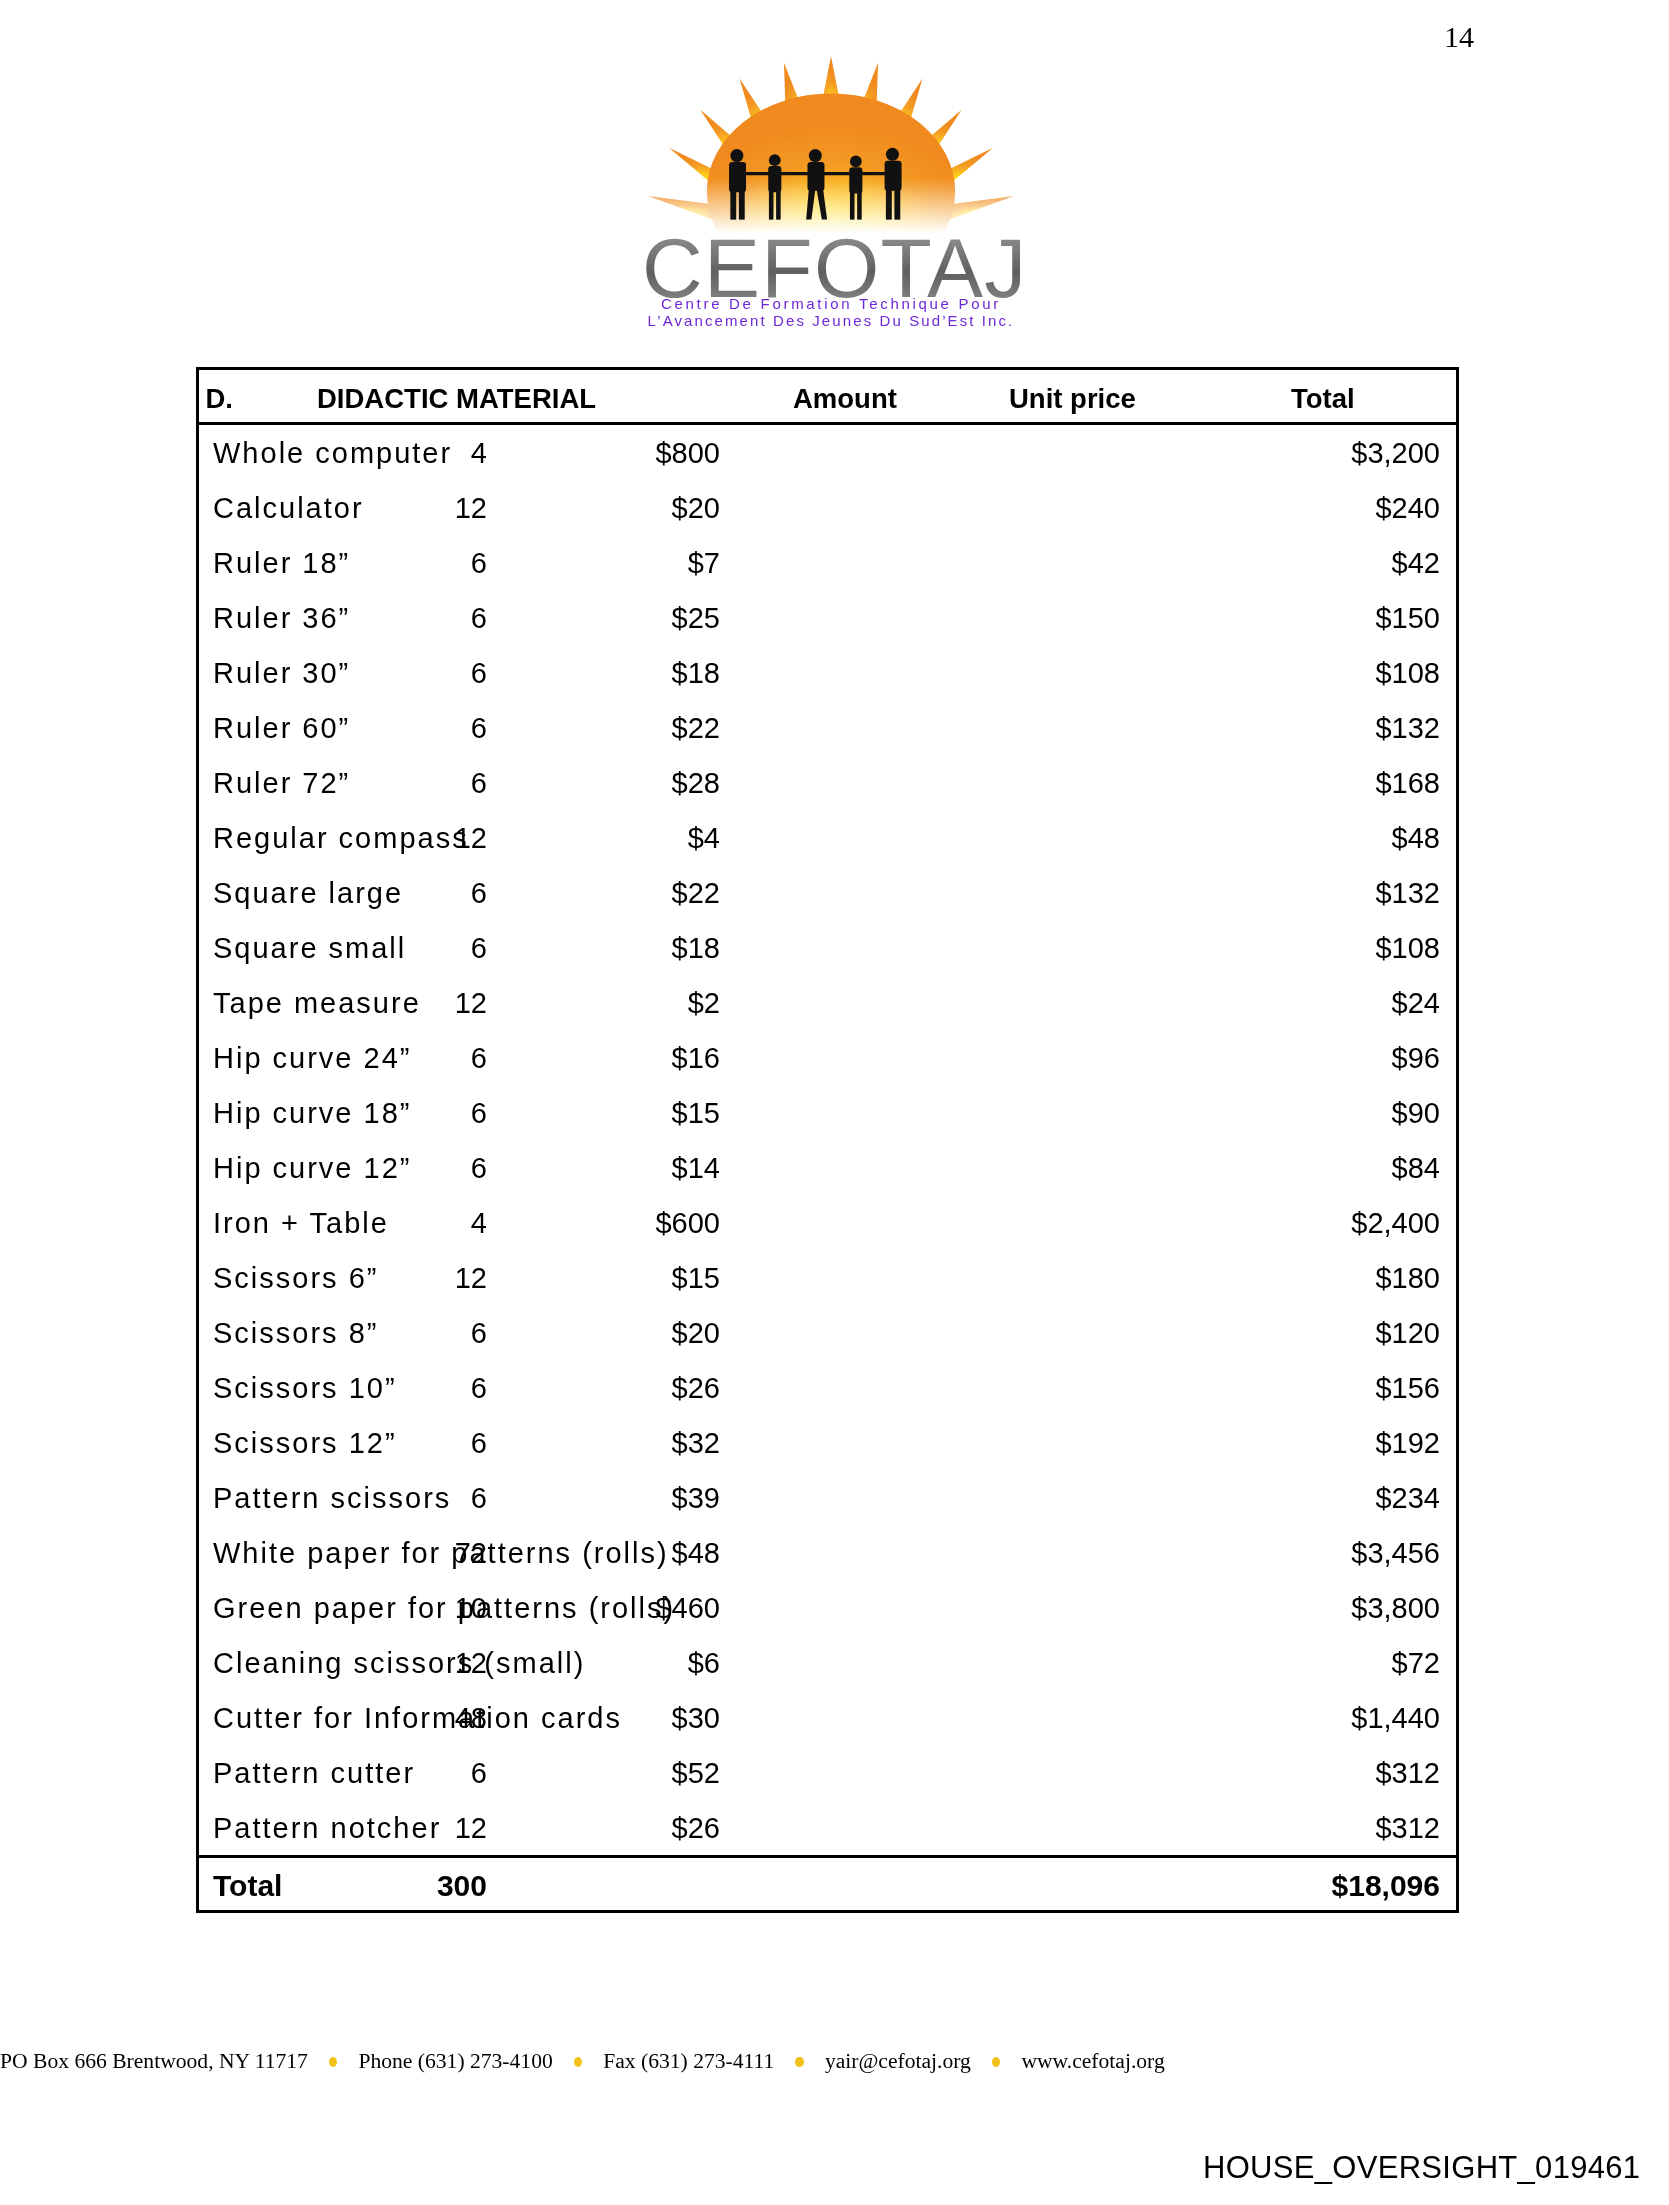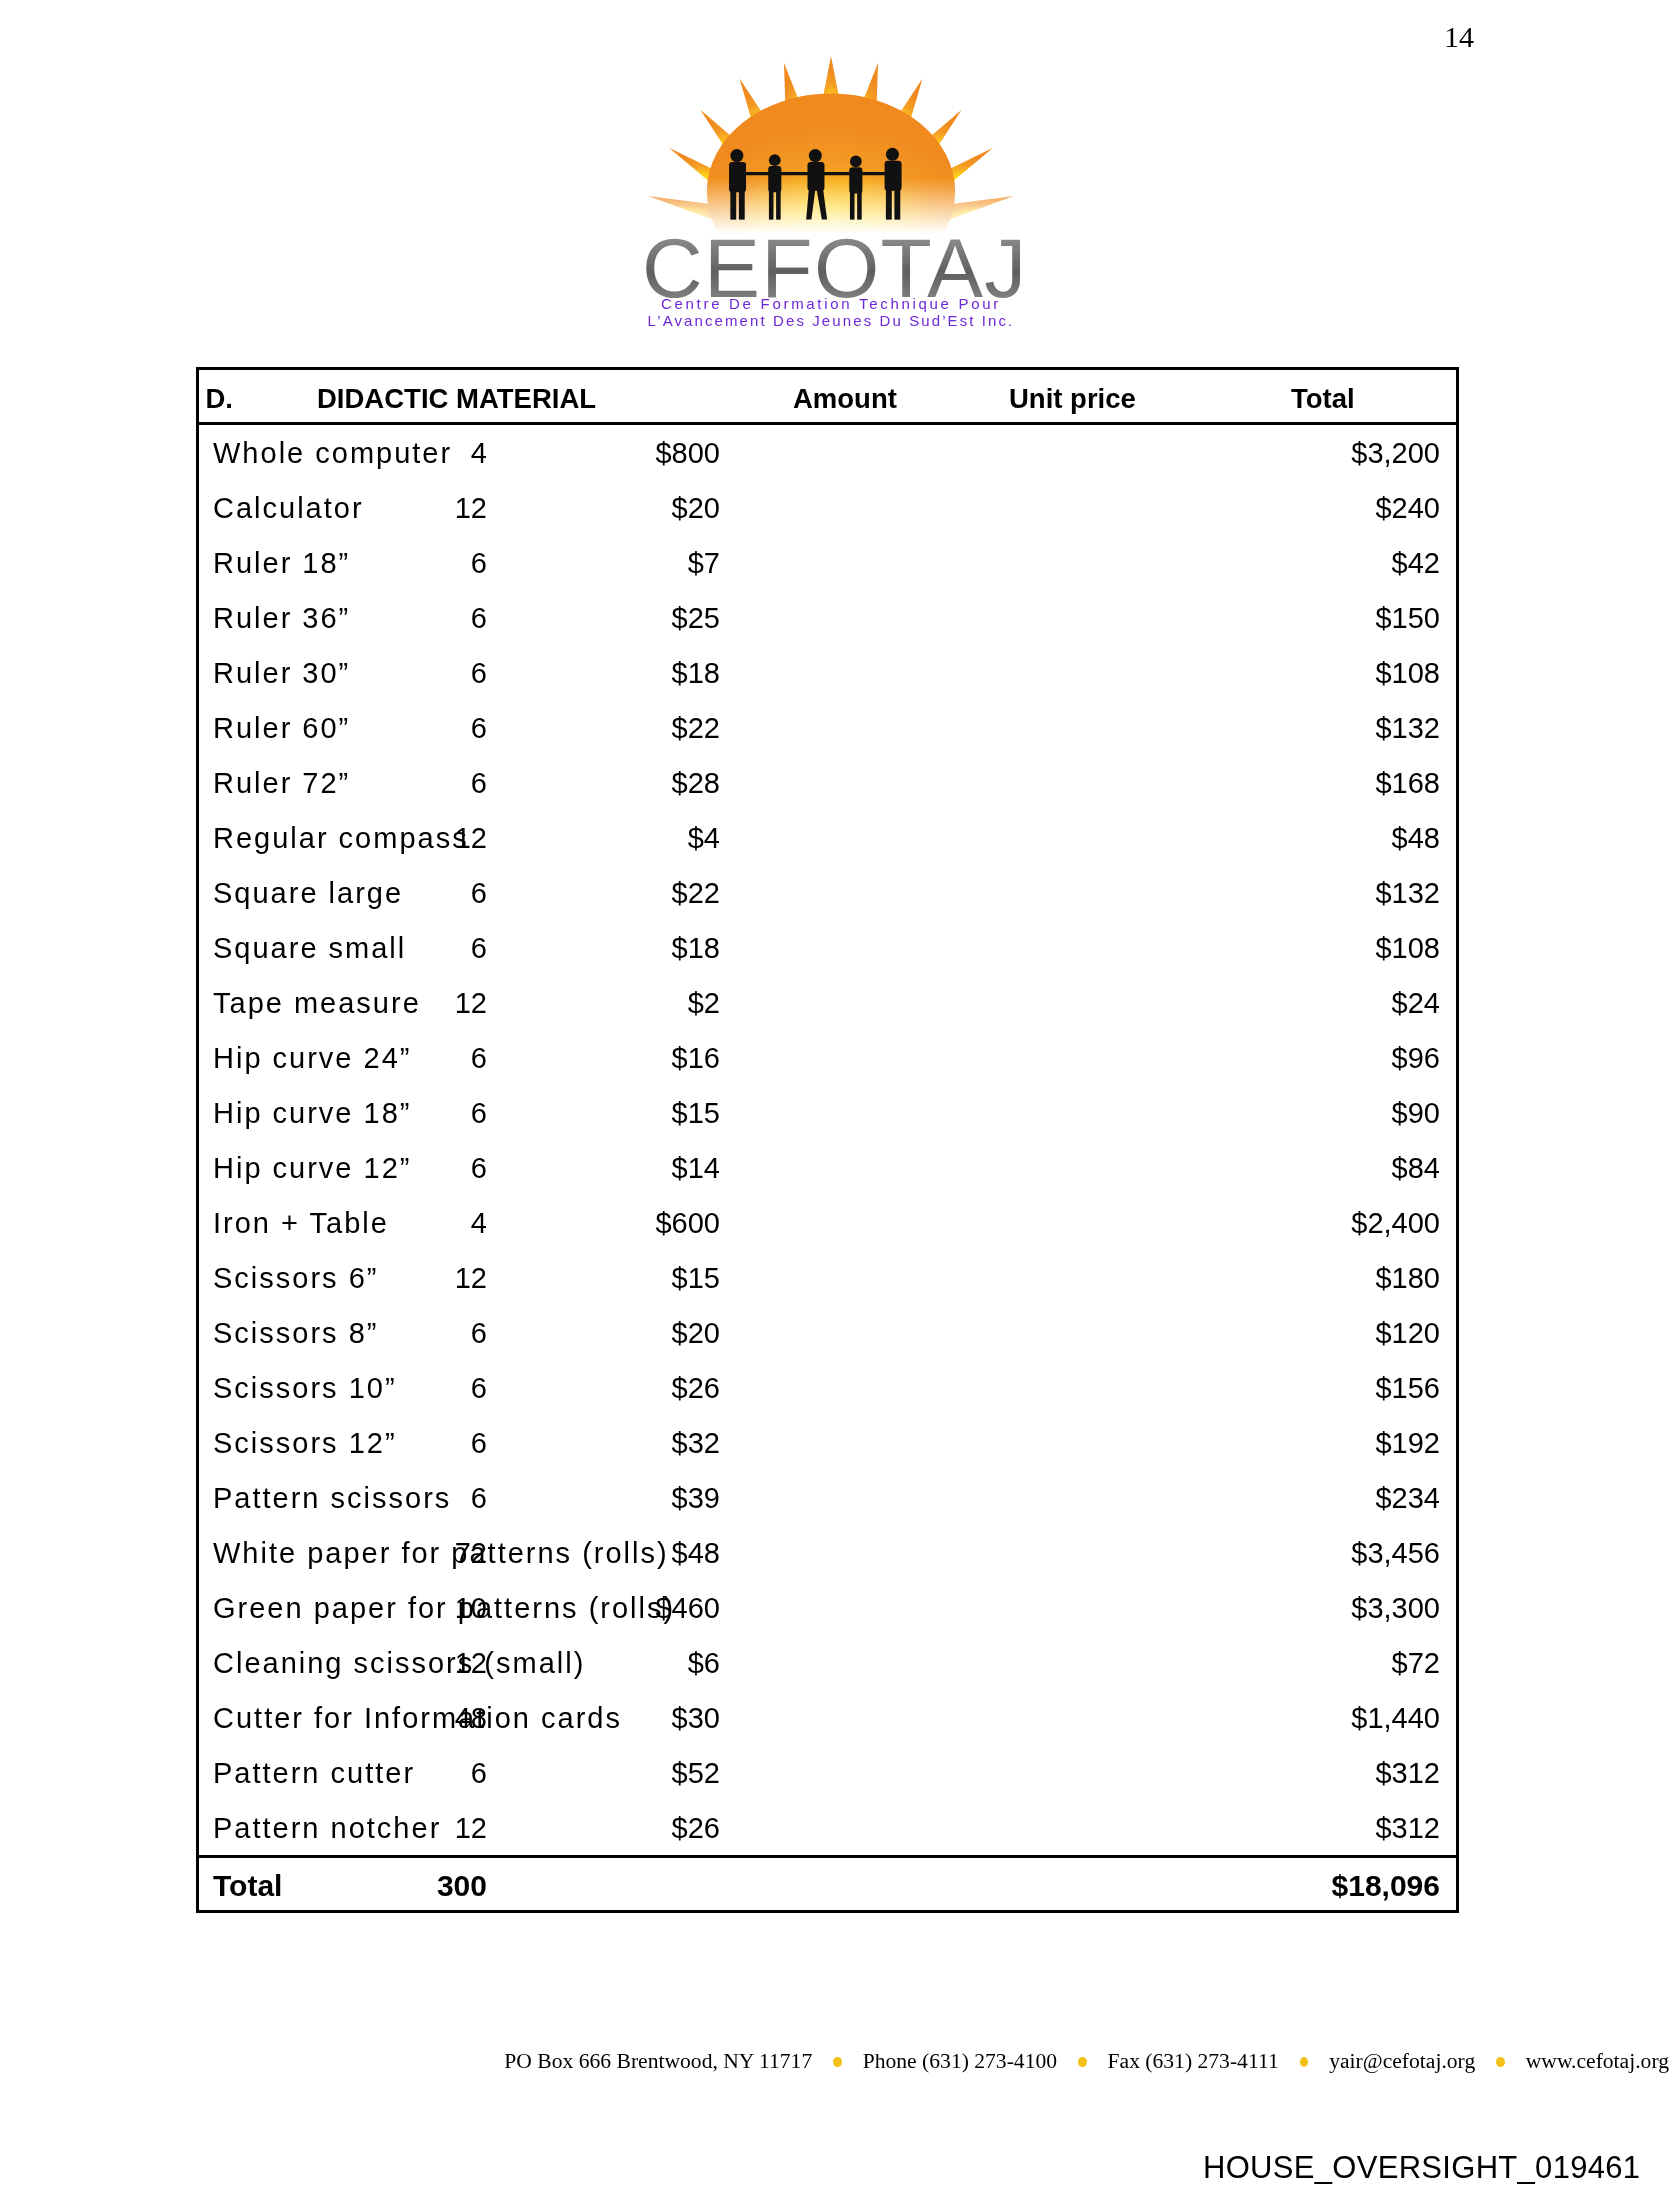--- a/index.html
+++ b/index.html
@@ -21,21 +21,21 @@
   .hdr .c { position: absolute; top: 13px; }
   .cell { position: absolute; top: 14.4px; font-size: 29px; line-height: 1; }
   .name { left: 14px; letter-spacing: 2px; }
   .num { text-align: right; }
   .amt { right: 969px; width: 196px; transform-origin: right; }
   .unit { right: 736px; width: 196px; }
   .tot { right: 16px; width: 196px; }
   .total-row { border-top: 3.3px solid #000; border-bottom: 3.3px solid #000; height: 52px; font-weight: bold; }
   .total-row .cell { top: 13px; font-size: 30px; }
 
-  .footer { position: absolute; left: 0; top: 2049px; width: 1669px; text-align: right; font-family: "Liberation Serif", serif; font-size: 21.6px; white-space: nowrap; }
+  .footer { position: absolute; left: 0; top: 2049px; width: 1669px; text-align: left; font-family: "Liberation Serif", serif; font-size: 21.6px; white-space: nowrap; }
   .footer .sep { display: inline-block; width: 8.5px; height: 10.5px; border-radius: 50%; background: #f2c21b; margin: 0 21px; vertical-align: middle; position: relative; top: -1.3px; }
   .bates { position: absolute; left: 1203px; top: 2150px; font-family: "Liberation Sans", sans-serif; font-size: 31px; letter-spacing: 0.3px; }
 </style>
 </head>
 <body>
 
 <div class="page-num">14</div>
 
 <div class="logo">
   <svg width="432" height="183" viewBox="0 0 660 280">
@@ -239,21 +239,21 @@
       <div class="row">
     <span class="cell name">White paper for patterns (rolls)</span>
     <span class="cell num amt">72</span>
     <span class="cell num unit">$48</span>
     <span class="cell num tot">$3,456</span>
   </div>
       <div class="row">
     <span class="cell name">Green paper for patterns (rolls)</span>
     <span class="cell num amt">10</span>
     <span class="cell num unit">$460</span>
-    <span class="cell num tot">$3,300</span>
+    <span class="cell num tot">$3,800</span>
   </div>
       <div class="row">
     <span class="cell name">Cleaning scissors (small)</span>
     <span class="cell num amt">12</span>
     <span class="cell num unit">$6</span>
     <span class="cell num tot">$72</span>
   </div>
       <div class="row">
     <span class="cell name">Cutter for Information cards</span>
     <span class="cell num amt">48</span>

